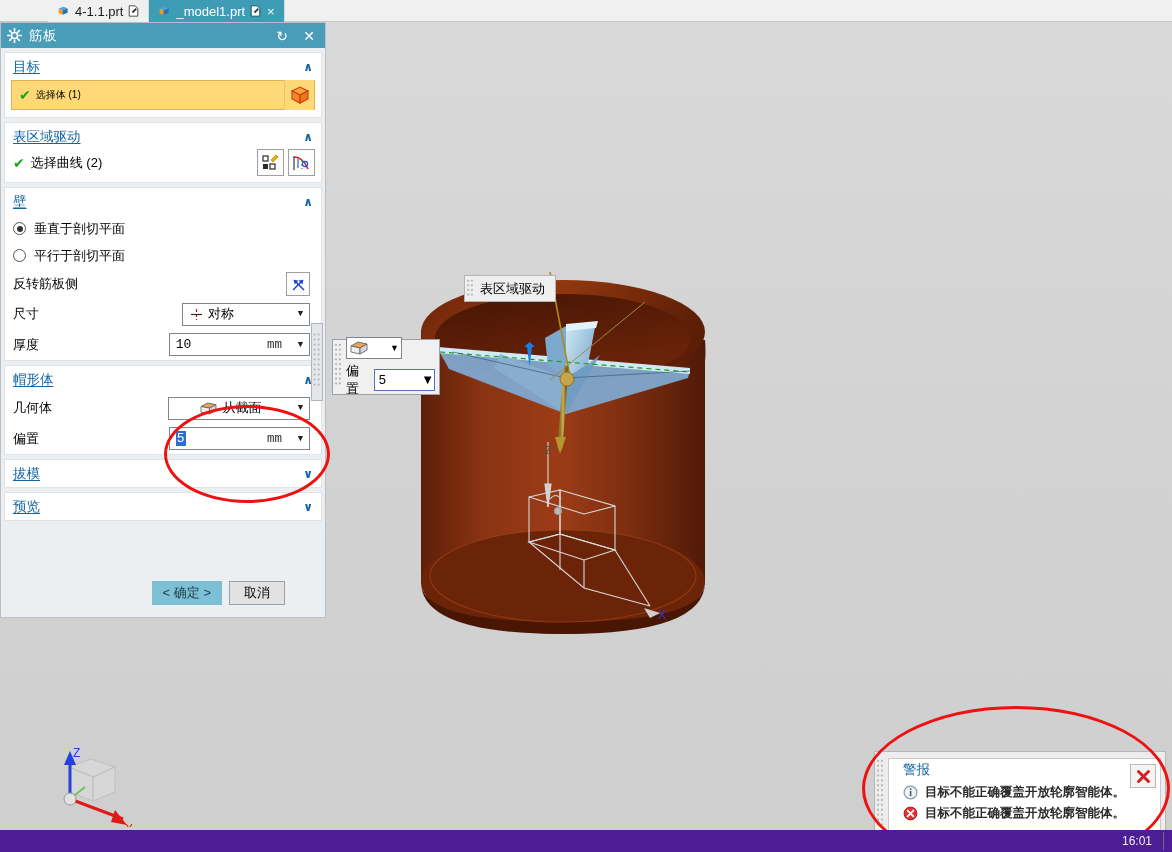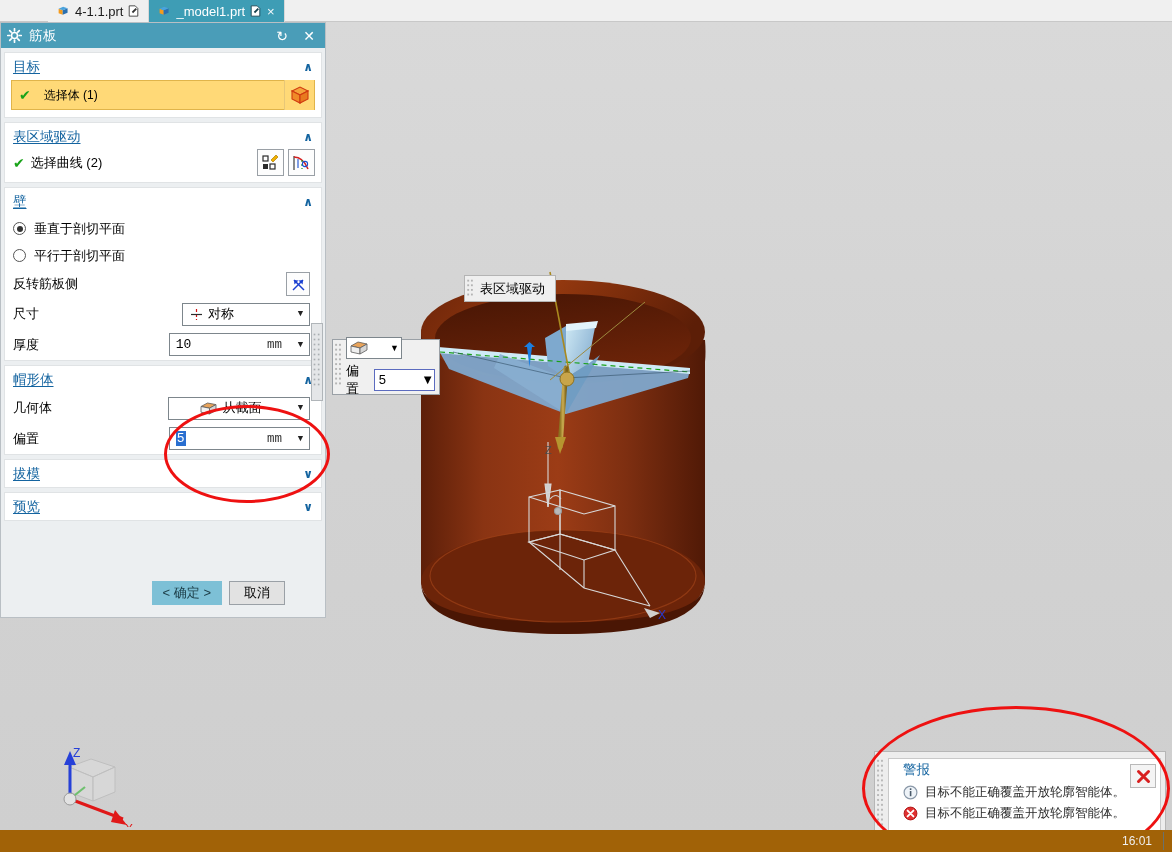--- a/index.html
+++ b/index.html
@@ -28,21 +28,21 @@
   .tab .x-ico { font-size:13px; line-height:1; opacity:.95; margin-left:1px; }
 
   
   .viewport {
     position:absolute; left:0; top:22px; width:1172px; height:808px;
     background:linear-gradient(180deg,#d9d9d9 0%, #d2d2d2 55%, #cfcfcf 100%);
     overflow:hidden;
   }
   .taskbar {
     position:absolute; left:0; top:830px; width:1172px; height:22px;
-    background:#a16207; color:#e9e9e9; font-size:12px;
+    background:#4c1d95; color:#e9e9e9; font-size:12px;
   }
   .taskbar .clock {
     position:absolute; right:20px; top:4px; font-size:12px; color:#efefef;
   }
   .taskbar .tbdiv {
     position:absolute; right:8px; top:2px; width:1px; height:18px; background:#6a716c;
   }
 
   
   .dialog {
@@ -71,21 +71,21 @@
     text-underline-offset:2px;
   }
   .group-hdr .sp { flex:1; }
   .chev { color:#1464a0; font-size:12px; font-weight:bold; }
 
   .sel-row {
     margin:0 6px 7px 6px; height:30px; background:#ffd977;
     border:1px solid #e0b44a; display:flex; align-items:center;
   }
   .sel-row .check { color:#19a319; font-size:14px; margin:0 5px 0 7px; font-weight:bold; }
-  .sel-row .lbl { flex:1; font-size:12px;margin-left:8px; }
+  .sel-row .lbl { flex:1; font-size:10px; }
   .sel-row .cube-btn {
     width:30px; height:30px; margin-left:auto; background:#ffd977;
     border-left:1px solid #e7c778; display:flex; align-items:center; justify-content:center;
   }
 
   .curve-row { display:flex; align-items:center; padding:0 6px 7px 6px; height:32px; }
   .curve-row .check { color:#19a319; font-size:14px; margin:0 6px 0 2px; font-weight:bold; }
   .curve-row .lbl { font-size:13px; }
   .curve-row .sp { flex:1; }
   .icon-btn {
@@ -180,21 +180,21 @@
   .alert-outer {
     position:absolute; left:874px; top:729px; width:292px; height:92px;
     background:#ededed; border:1px solid #b6b6b6; display:flex;
   }
   .alert-inner {
     flex:1; margin:6px 4px 6px 2px; background:#fff; border:1px solid #c9c9c9;
     position:relative; padding:2px 8px 0 14px;
   }
   .alert-title { color:#1464a0; font-size:13.5px; margin-bottom:3px; }
   .alert-line { display:flex; align-items:center; gap:7px; height:21px; }
-  .alert-line .atxt { font-size:12.5px; color:#2b2b2b; }
+  .alert-line .atxt { font-size:12.5px; color:#2b2b2b;font-weight:bold; }
   .alert-close {
     position:absolute; right:4px; top:5px; width:26px; height:24px;
     border:1px solid #b9b9b9; background:#f4f4f4;
     display:flex; align-items:center; justify-content:center;
   }
 
   
   .watermark {
     position:absolute; left:880px; top:755px; width:280px; height:95px;
     pointer-events:none; opacity:.55;

